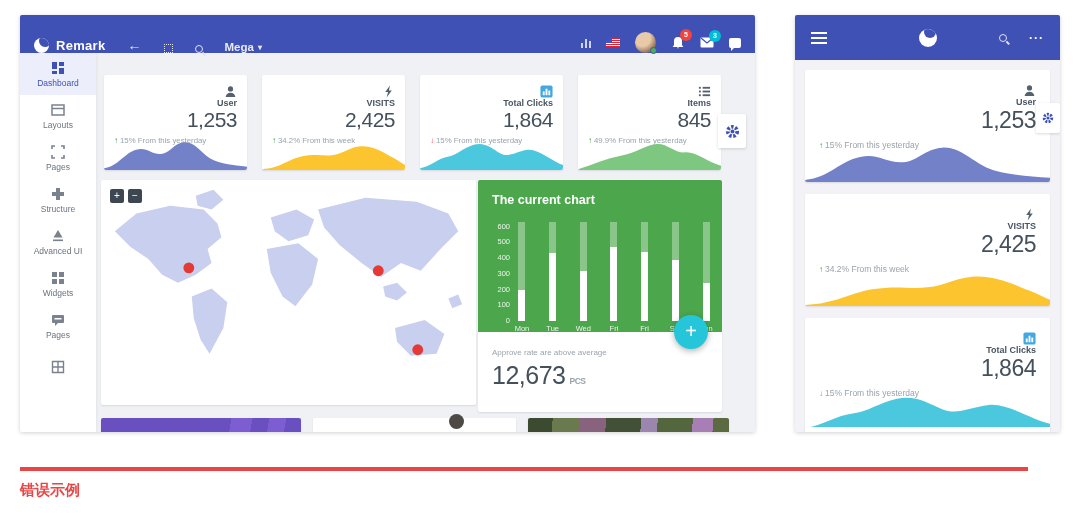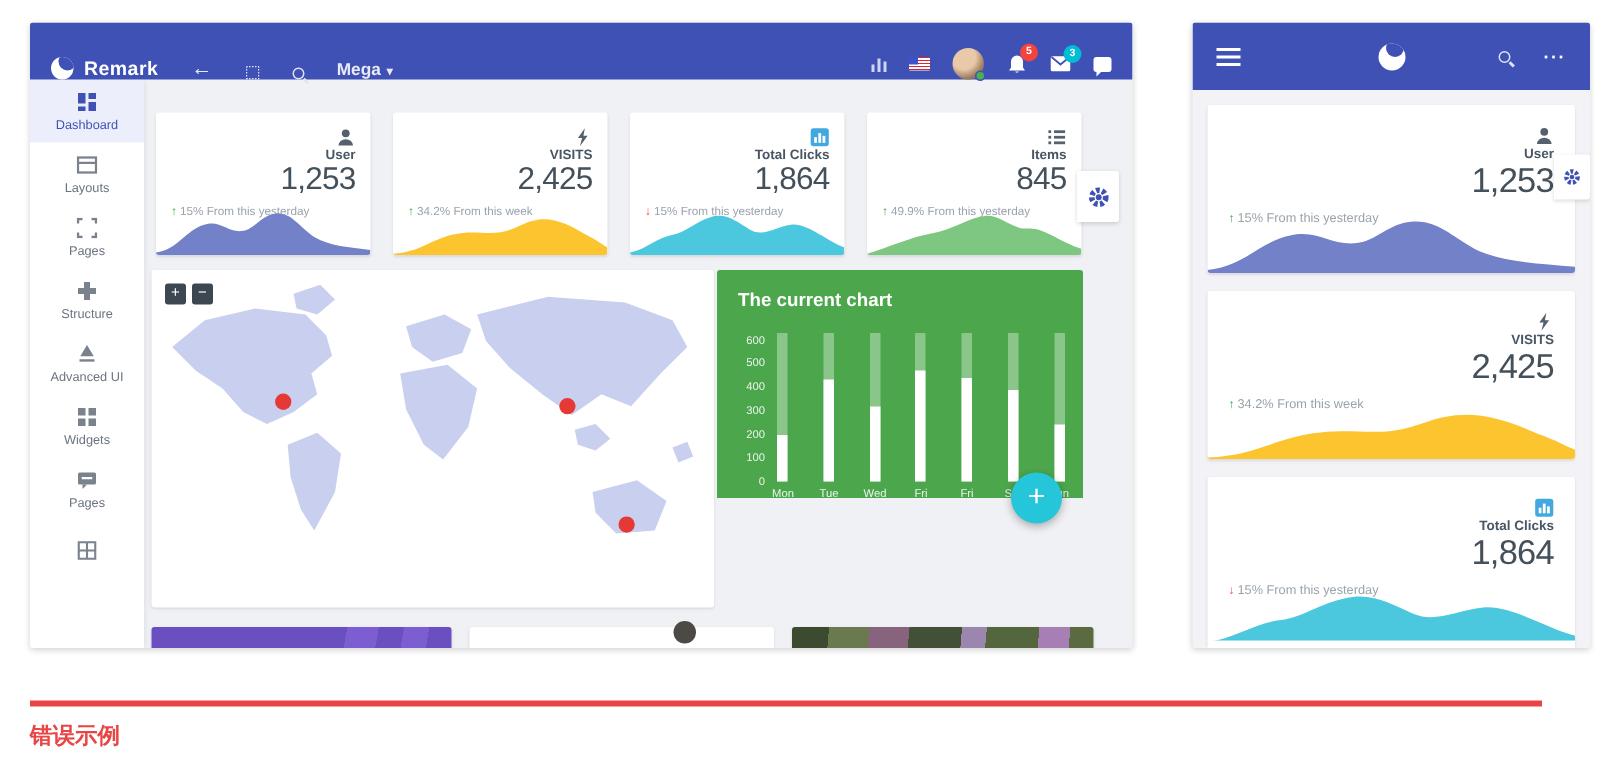--- a/index.html
+++ b/index.html
@@ -385,20 +385,26 @@
               <span class="xlab">Mon</span>
               <span class="xlab">Tue</span>
               <span class="xlab">Wed</span>
               <span class="xlab">Fri</span>
               <span class="xlab">Fri</span>
               <span class="xlab">Sat</span>
               <span class="xlab">Sun</span>
             </div>
         </div>
         <div class="fab">+</div>
+        <div class="chart-footer">
+          <div class="approve-text">Approve rate are above average</div>
+          <div class="approve-value">
+            <span>12,673</span><span class="approve-unit">PCS</span>
+          </div>
+        </div>
       </div>
 
       <div class="strip purple card"></div>
       <div class="strip white card">
           <span class="mini-avatar"></span>
         </div>
       <div class="strip photo card"></div>
     </div>
   </div>
 

